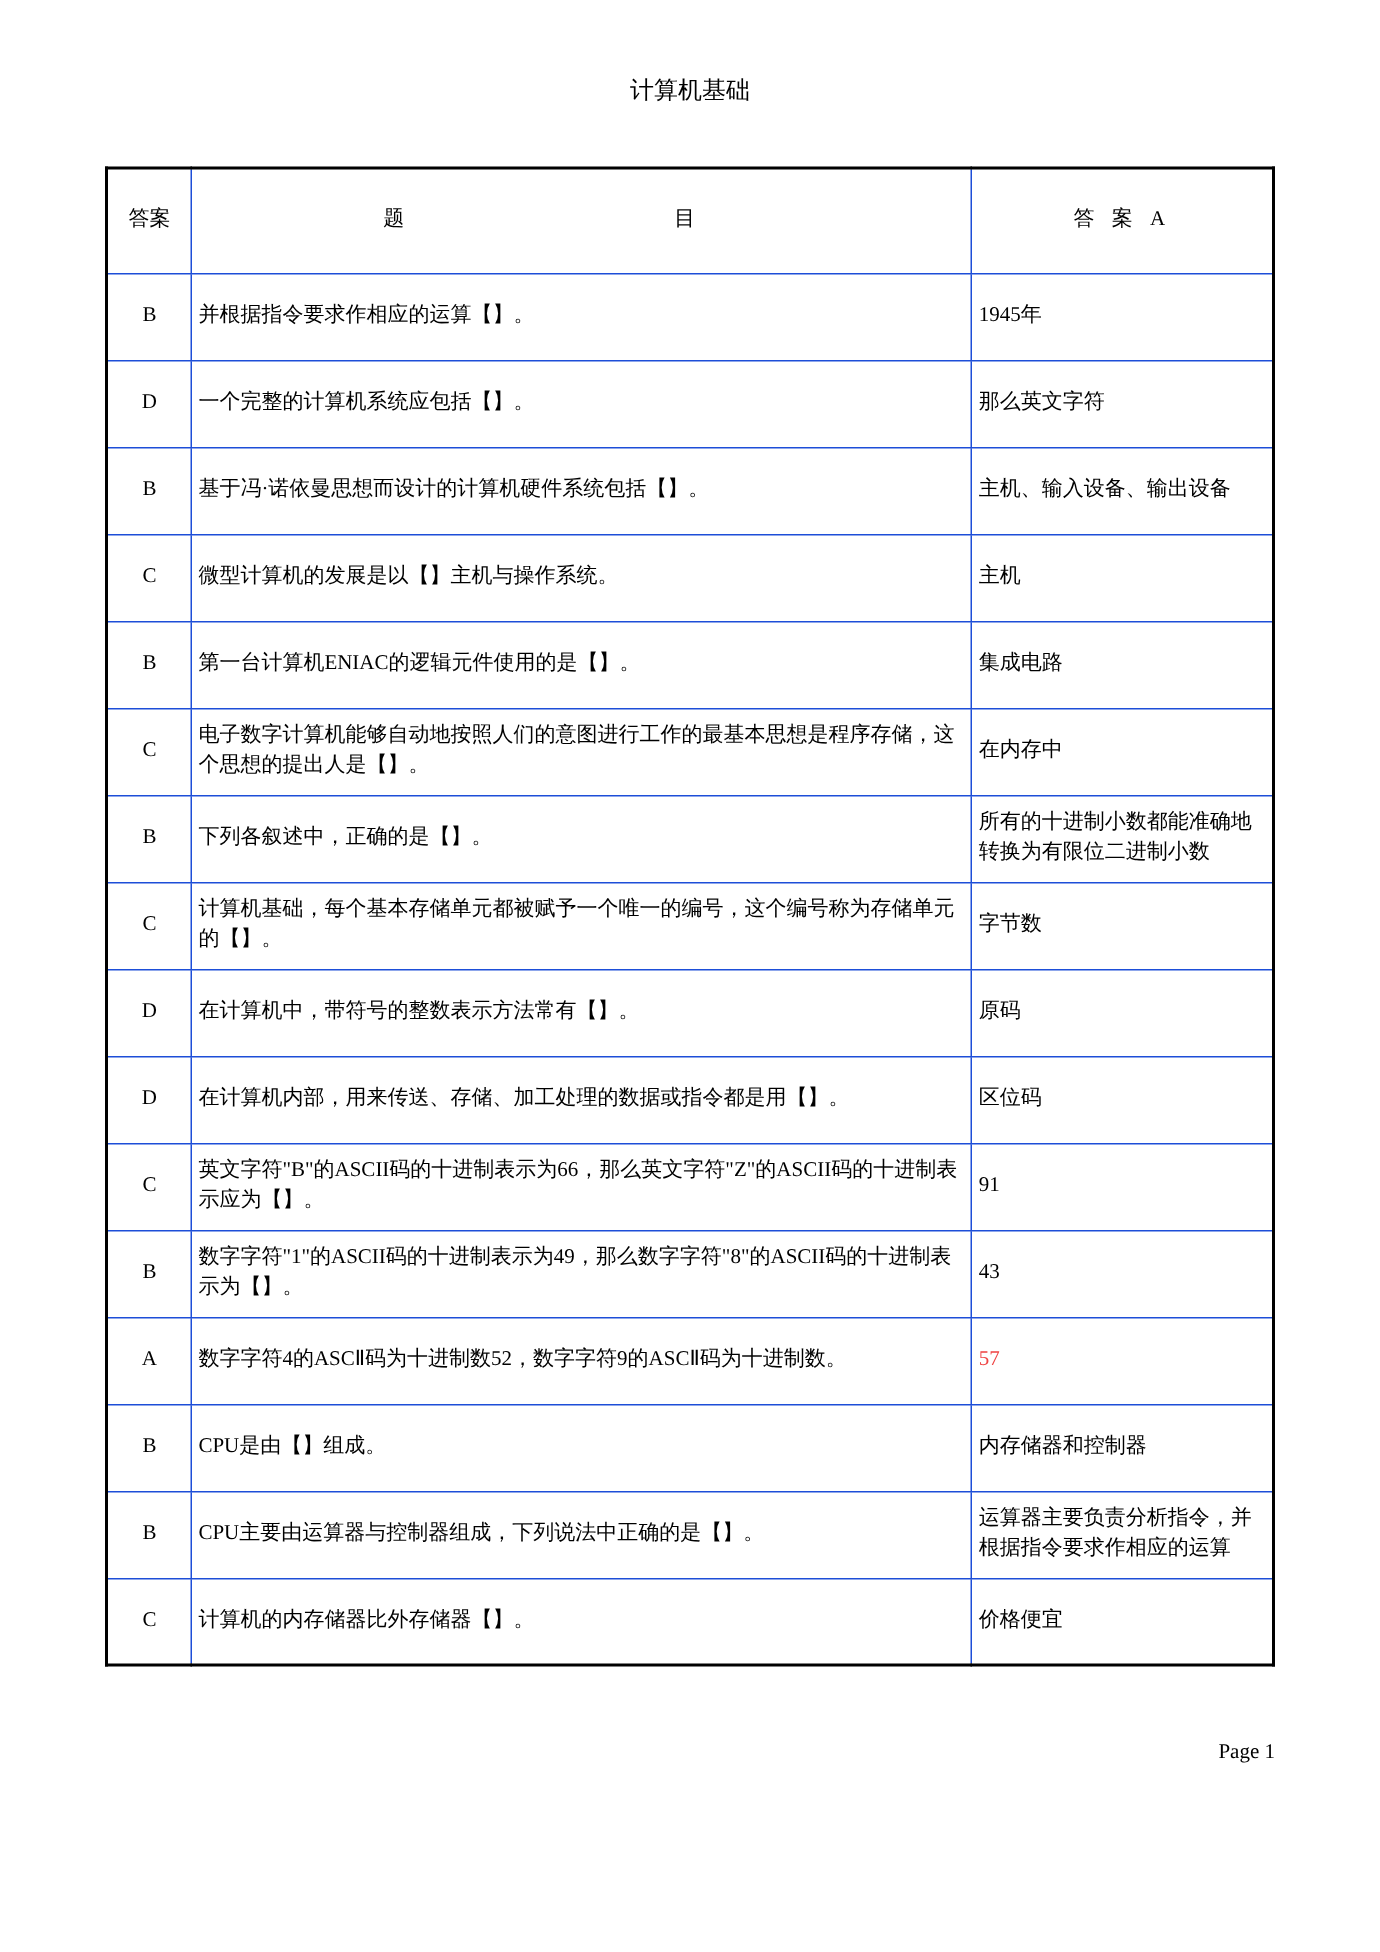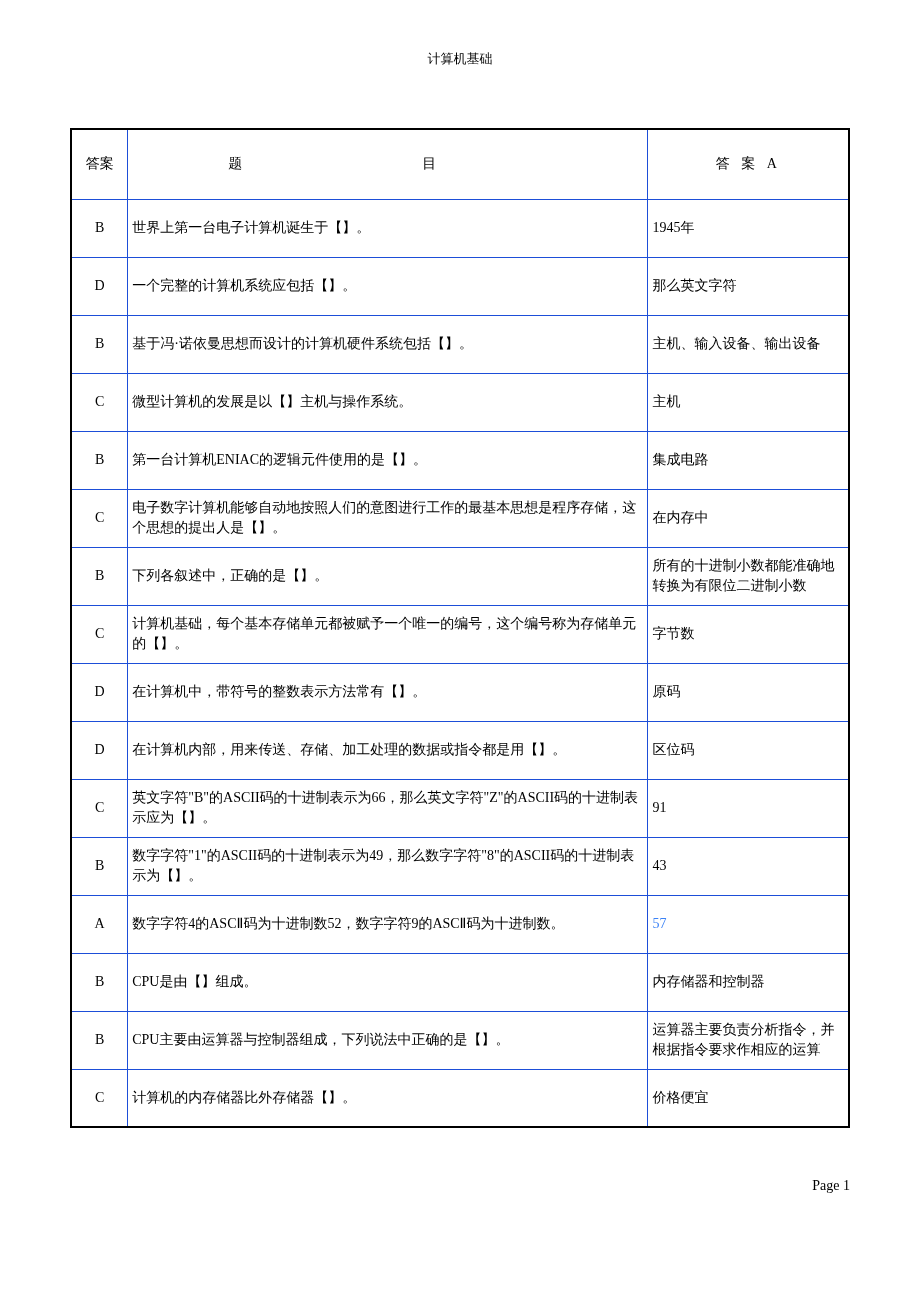--- a/index.html
+++ b/index.html
@@ -5,22 +5,22 @@
     * { margin: 0; padding: 0; box-sizing: border-box; }
     body {
       font-family: "SimSun", "宋体", serif;
       background: #ffffff;
       width: 920px;
       padding: 50px 70px 40px 70px;
       color: #000000;
     }
     .header-title {
       text-align: center;
-      font-size: 13px;
-      margin-bottom: 60px;
+      font-size: 16px;
+      margin-bottom: 40px;
     }
     table {
       border-collapse: collapse;
       width: 100%;
       border: 2px solid #000;
     }
     th, td {
       border: 1px solid #1d4ed8;
       padding: 8px 4px;
       font-size: 14px;
@@ -37,32 +37,32 @@
     }
     td.question-col {
       width: 440px;
     }
     td.choice-col {
       width: 170px;
     }
     th.question-header {
       letter-spacing: 180px;
       padding-left: 100px;
-      text-align: left;
+      text-align: right;
     }
     th.choice-header {
       letter-spacing: 4px;
     }
     tr.header-row th {
       height: 70px;
     }
     tr.data-row td {
       height: 58px;
     }
-    .red-text { color: #3b82f6; }
+    .red-text { color: #ef4444; }
     .footer {
       text-align: right;
       font-size: 14px;
       margin-top: 50px;
     }
   </style>
 </head>
 <body>
 
 <div class="header-title">计算机基础</div>
@@ -71,21 +71,21 @@
   <thead>
     <tr class="header-row">
       <th class="answer-col">答案</th>
       <th class="question-header">题目</th>
       <th class="choice-header">答 案 A</th>
     </tr>
   </thead>
   <tbody id="tbody">
       <tr class="data-row">
         <td class="answer-col">B</td>
-        <td class="question-col">世界上第一台电子计算机诞生于【】。</td>
+        <td class="question-col">并根据指令要求作相应的运算【】。</td>
         <td class="choice-col">1945年</td>
       </tr>
       <tr class="data-row">
         <td class="answer-col">D</td>
         <td class="question-col">一个完整的计算机系统应包括【】。</td>
         <td class="choice-col">那么英文字符</td>
       </tr>
       <tr class="data-row">
         <td class="answer-col">B</td>
         <td class="question-col">基于冯·诺依曼思想而设计的计算机硬件系统包括【】。</td>

